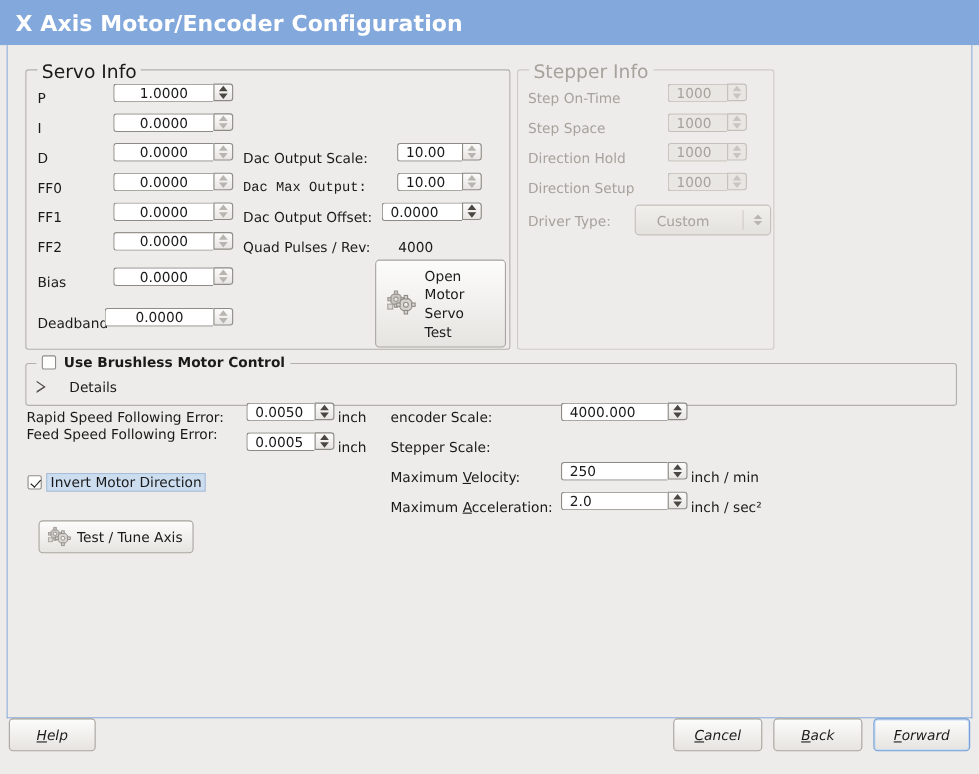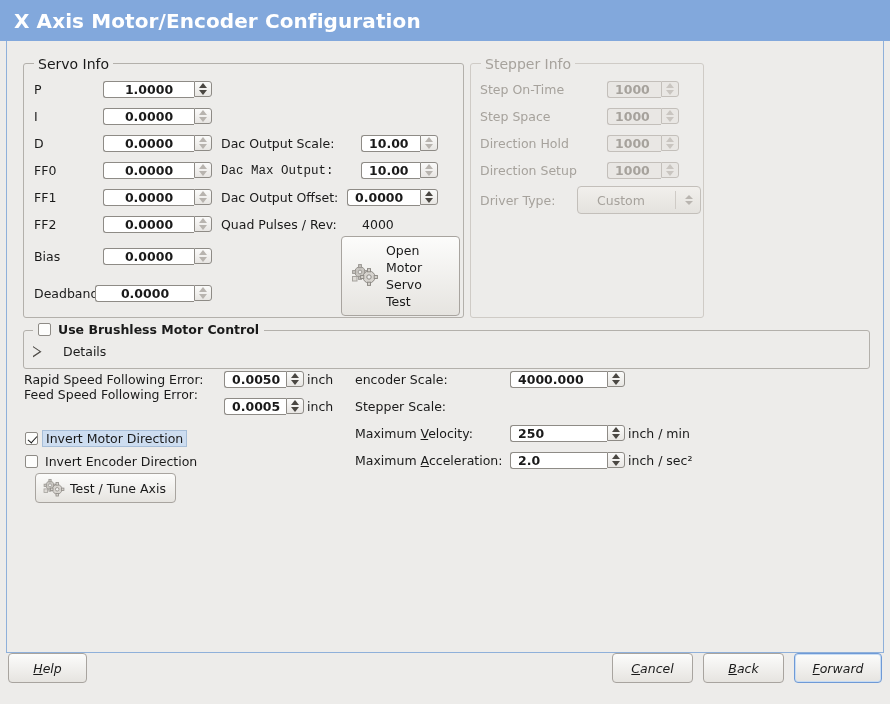--- a/index.html
+++ b/index.html
@@ -53,21 +53,21 @@
     border: 1px solid #b3b0ab;
     border-radius: 3px;
     background: transparent;
   }
   .group-label {
     position: absolute;
     top: -8px;
     left: 10px;
     padding: 0 4px;
     background: #edecea;
-    font-size: 14px;
+    font-size: 17px;
     white-space: nowrap;
   }
   .group-label.disabled { color: #a6a29c; }
 
   
   .lbl {
     position: absolute;
     white-space: nowrap;
     font-size: 12.5px;
     line-height: 16px;
@@ -75,22 +75,21 @@
   }
   .lbl.disabled { color: #a6a29c; }
   .mn { text-decoration: underline; }
 
   
   .spin {
     position: absolute;
     height: 26px;
     box-sizing: border-box;
     display: flex;
-    align-items: center;
-    font-weight: bold;
+    align-items: flex-start;
   }
   .spin .entry {
     flex: 1 1 auto;
     box-sizing: border-box;
     border: 1px solid #8e8b86;
     border-right: none;
     border-radius: 3px 0 0 3px;
     background: #ffffff;
     display: flex;
     align-items: center;
@@ -484,24 +483,20 @@
         <span class="arw up"></span>
         <span class="arw down"></span>
       </div>
   </div>
   <div class="lbl" style="left:300px; top:358px;">inch</div>
 
   <div class="chk" style="left:18px; top:390px;">
     <span class="box checked"></span>
     <span class="ctext hl">Invert Motor Direction</span>
   </div>
-  <div class="chk" style="left:18px; top:413px;">
-    <span class="box"></span>
-    <span class="ctext">Invert Encoder Direction</span>
-  </div>
 
   <div class="btn" style="left:28px; top:432px; width:141px; height:30px; justify-content:flex-start; padding-left:6px;">
     <span class="gears" style="margin-right:4px;">
       <svg width="24" height="21" viewBox="0 0 30 26" aria-hidden="true">
         <g fill="#c9c6c1" stroke="#9b9893" stroke-width="1">
           <circle cx="10" cy="9" r="5.2"></circle>
           <circle cx="10" cy="9" r="1.9" fill="#f2f1ef"></circle>
           <rect x="8.6" y="1.6" width="2.8" height="3"></rect>
           <rect x="8.6" y="13.4" width="2.8" height="3"></rect>
           <rect x="2.6" y="7.6" width="3" height="2.8"></rect>

